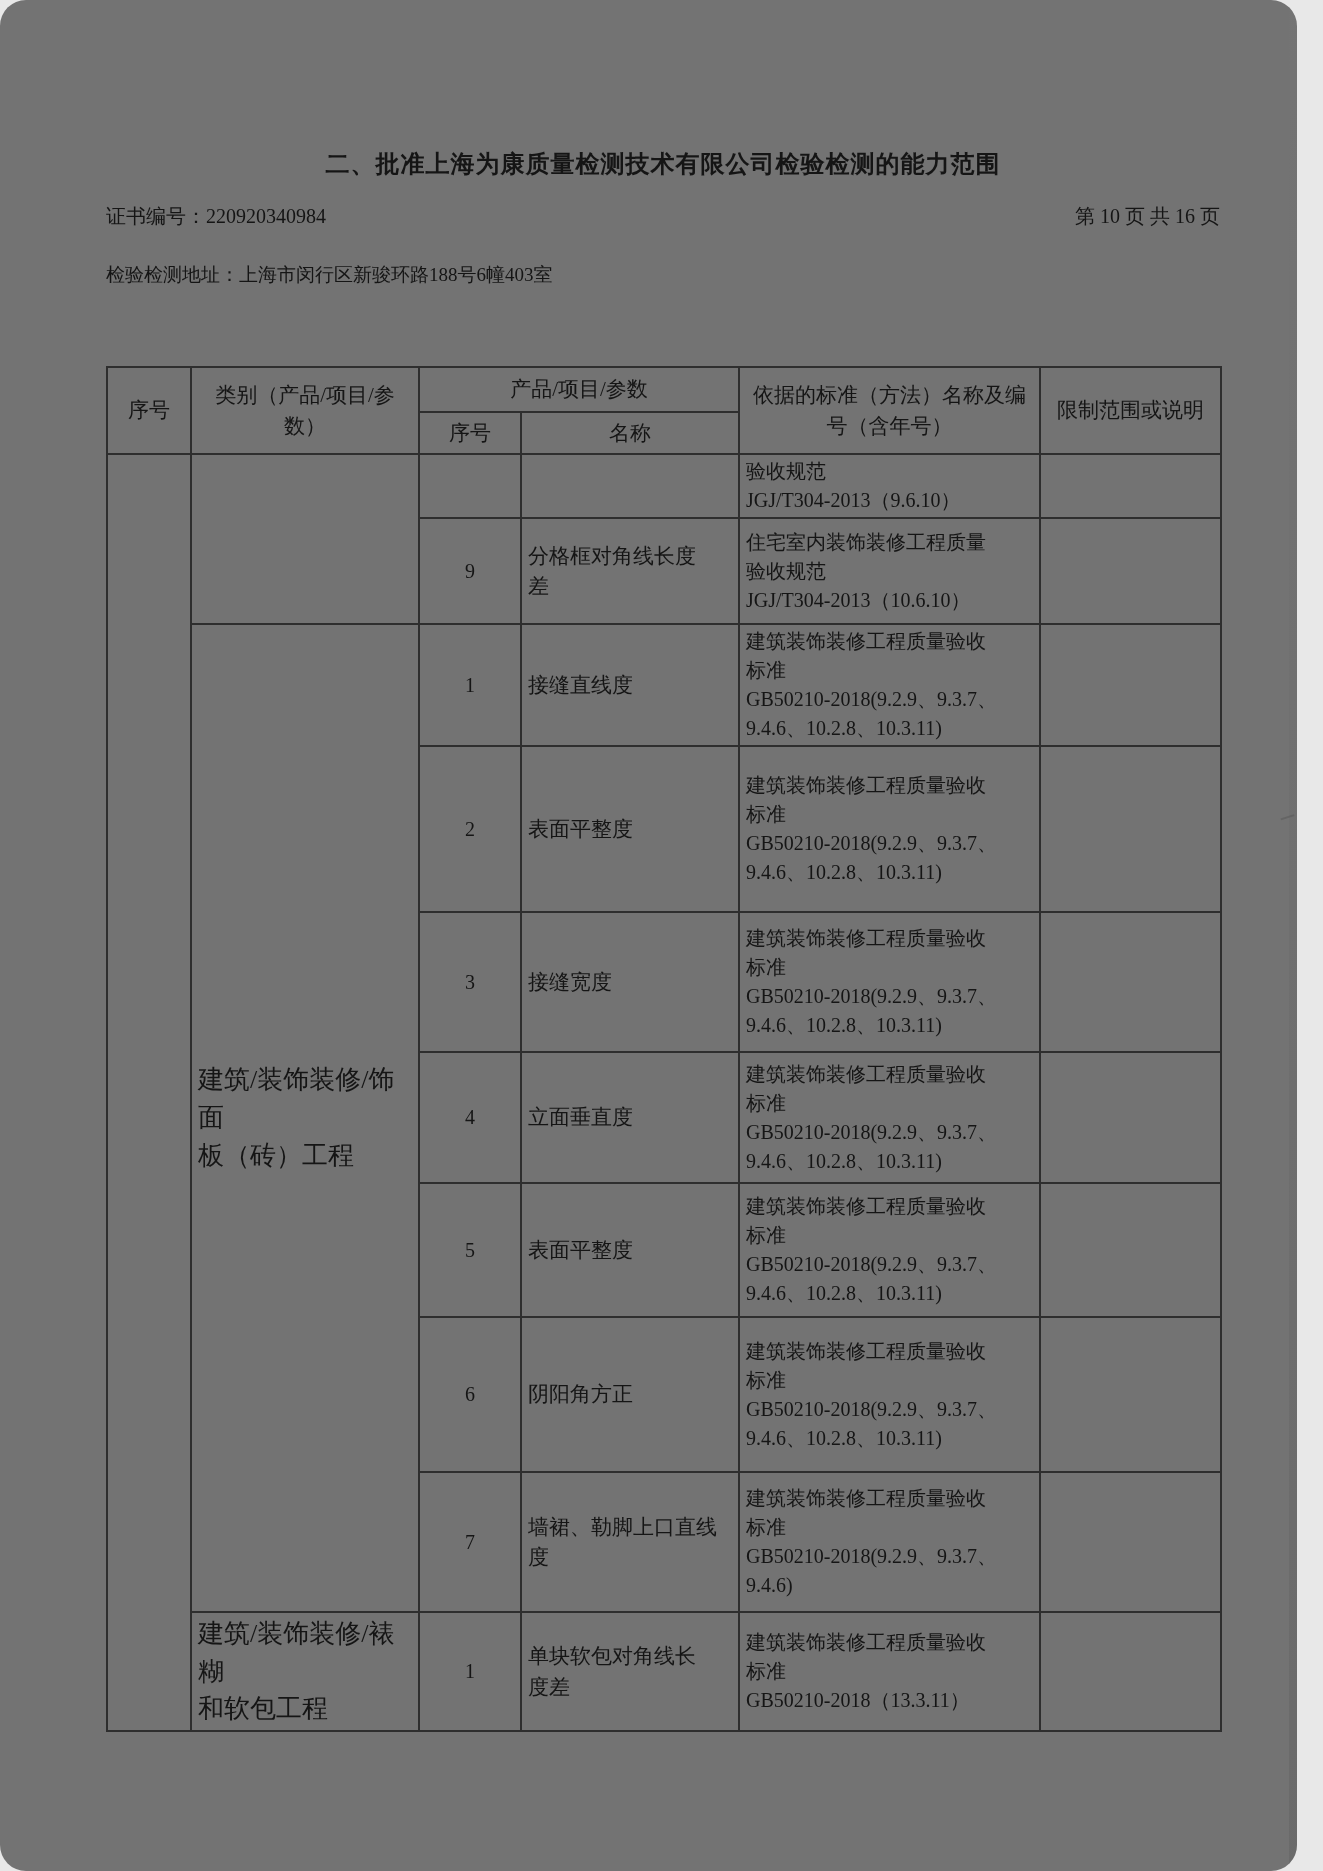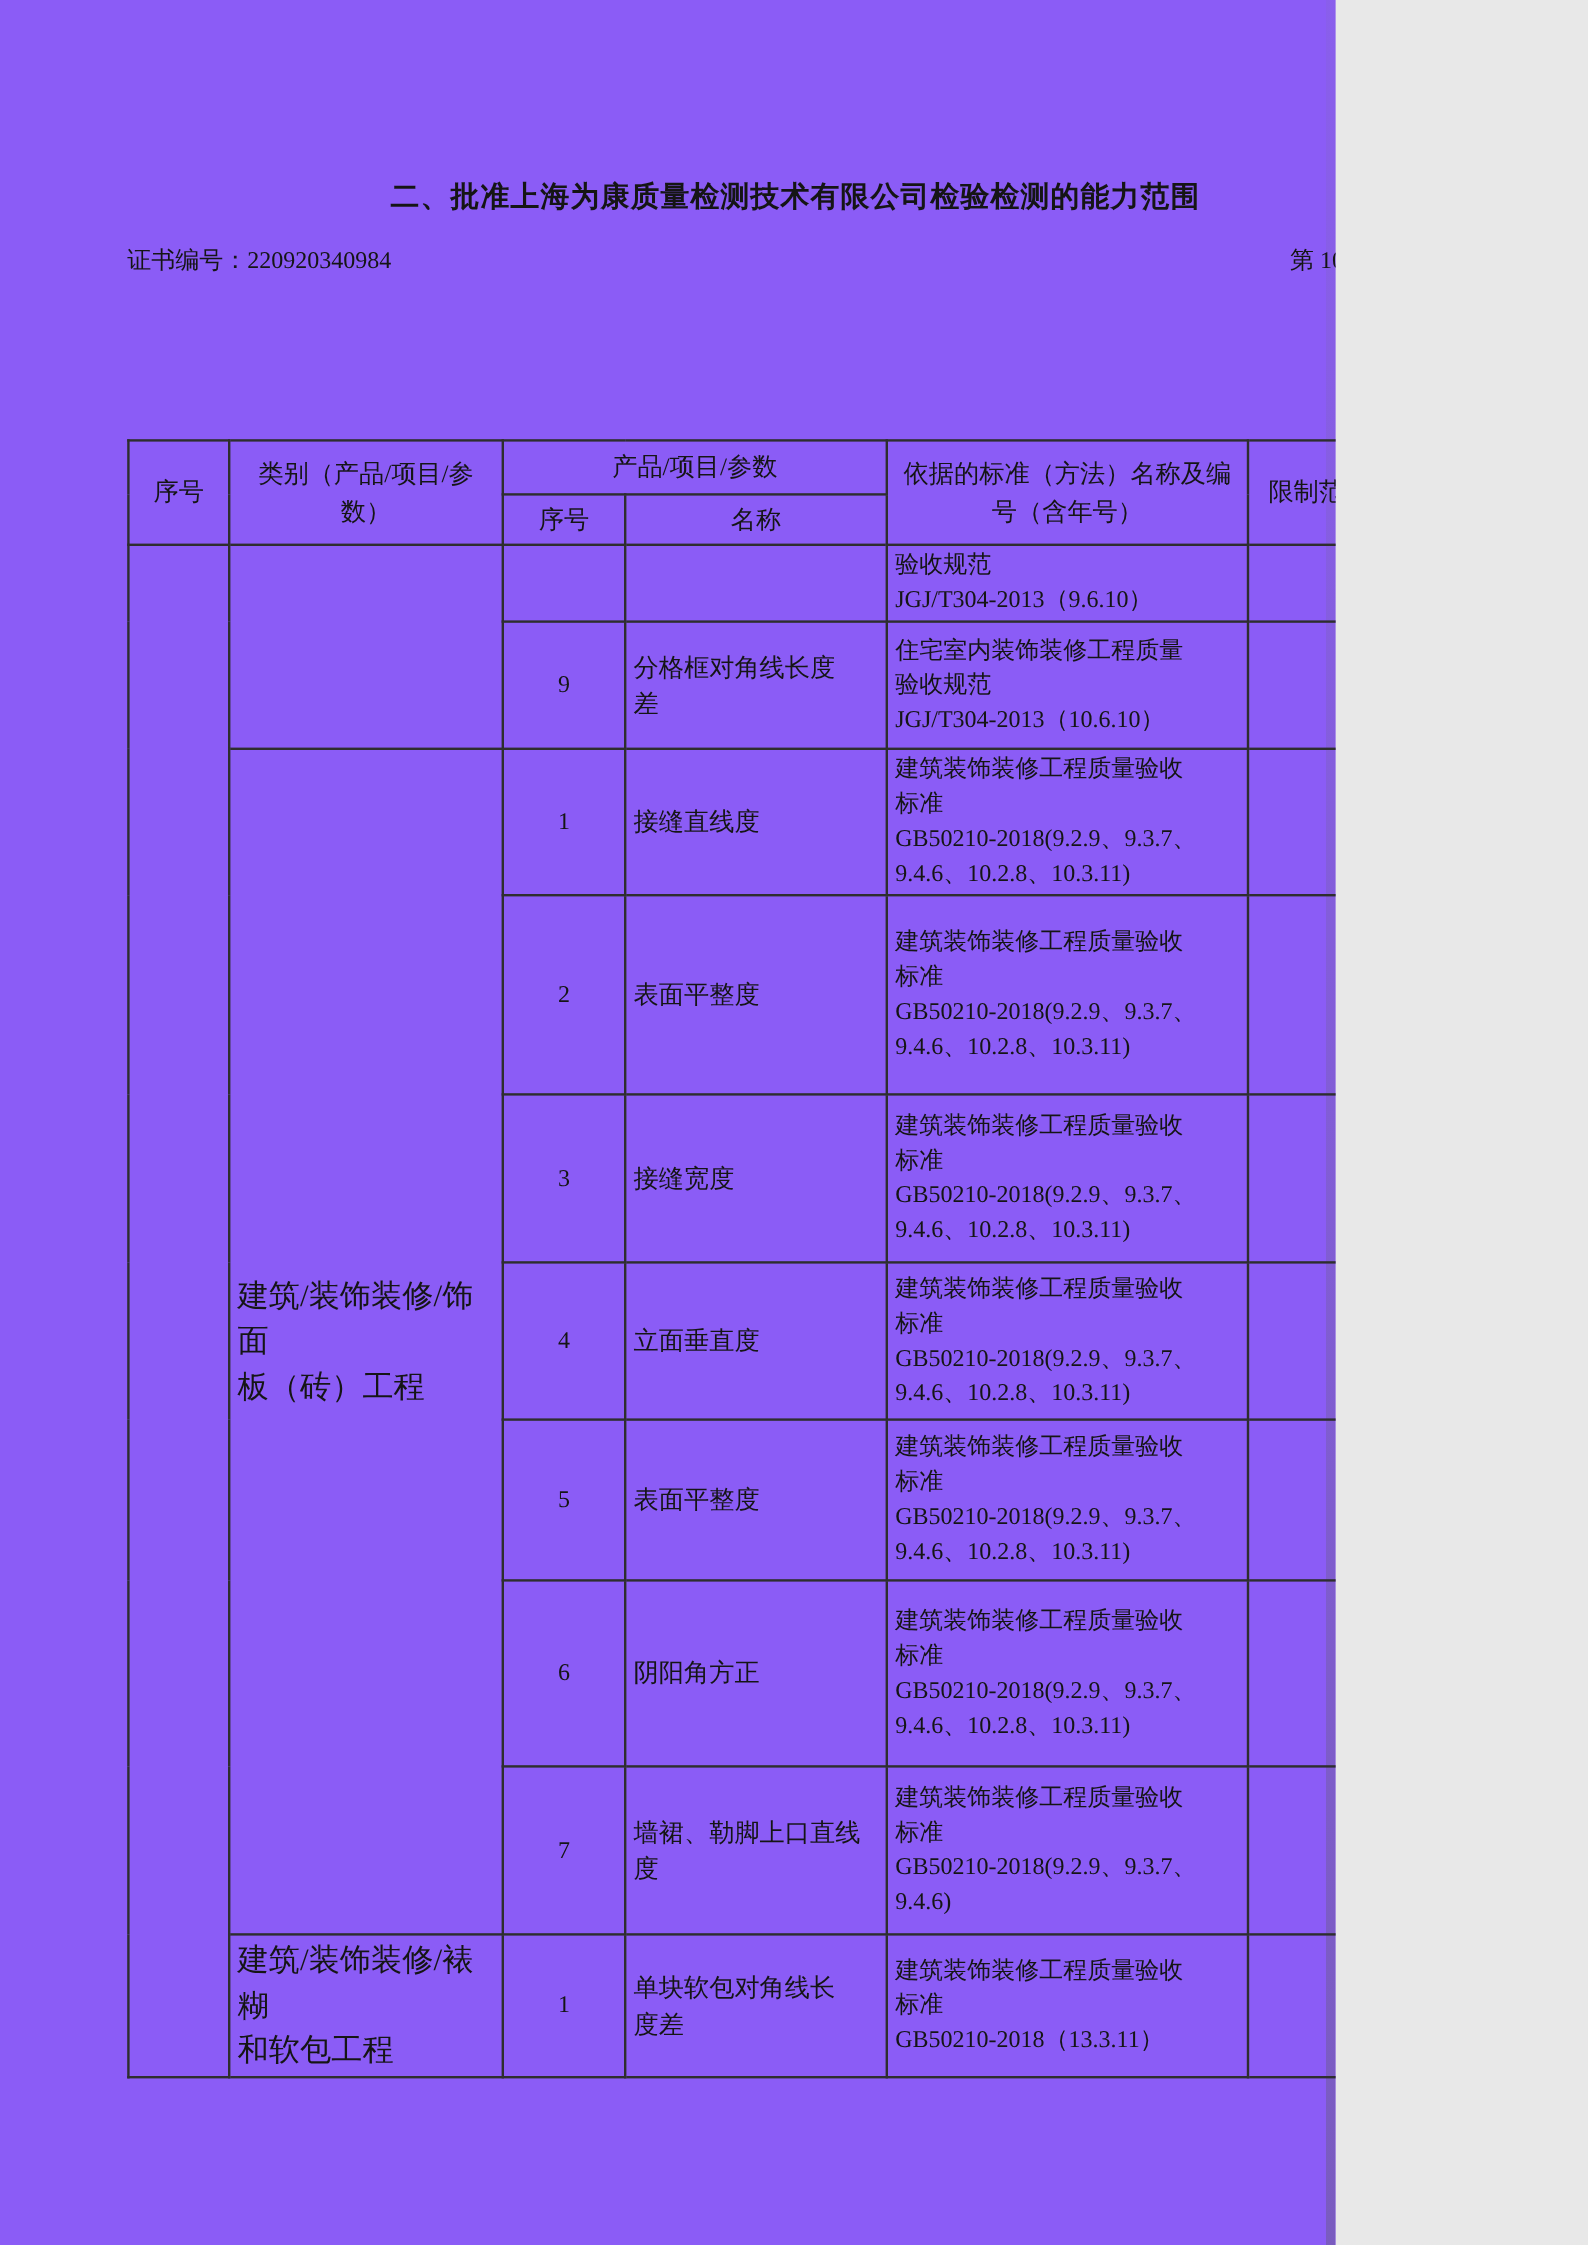--- a/index.html
+++ b/index.html
@@ -2,24 +2,25 @@
 <html><head>
 <meta charset="utf-8">
 <style>
   html,body{margin:0;padding:0;}
   body{
     font-family:"Liberation Serif","DejaVu Serif",serif;
     background:#e8e8e8;
   }
   .page{
     position:relative;
-    width:1113px;height:1871px;
-    background:#8b5cf6;
+    width:1297px;height:1871px;
+    background:#737373;
     color:#151515;
     overflow:hidden;
+    border-radius:26px;
   }
   .page-edge{
     position:absolute;right:0;top:0;width:8px;height:100%;
     background:linear-gradient(to bottom, rgba(120,120,120,.08), rgba(90,90,90,.35));
   }
   .scan-speck{
     position:absolute;left:1282px;top:816px;width:14px;height:10px;
     border-top:2px solid rgba(90,90,90,.55);
     transform:rotate(-18deg);
   }
@@ -69,20 +70,21 @@
   <div class="page-edge"></div>
   <div class="scan-speck"></div>
 
   <div class="doc-title">二、批准上海为康质量检测技术有限公司检验检测的能力范围</div>
 
   <div class="meta-row">
     <span>证书编号：220920340984</span>
     <span>第 10 页 共 16 页</span>
   </div>
 
+  <div class="address">检验检测地址：上海市闵行区新骏环路188号6幢403室</div>
 
   <table class="scope">
     <colgroup>
       <col style="width:84px">
         <col style="width:228px">
         <col style="width:102px">
       <col style="width:218px">
         <col style="width:301px">
         <col style="width:181px">
     </colgroup>

